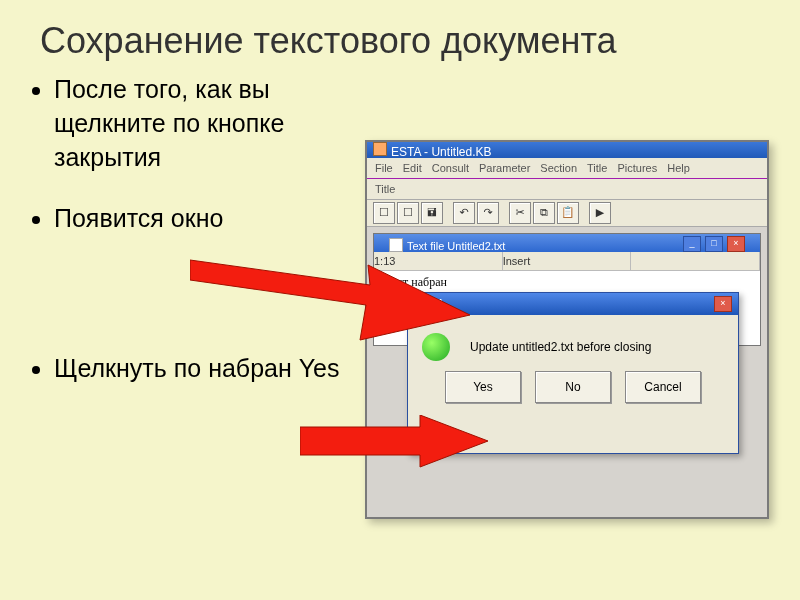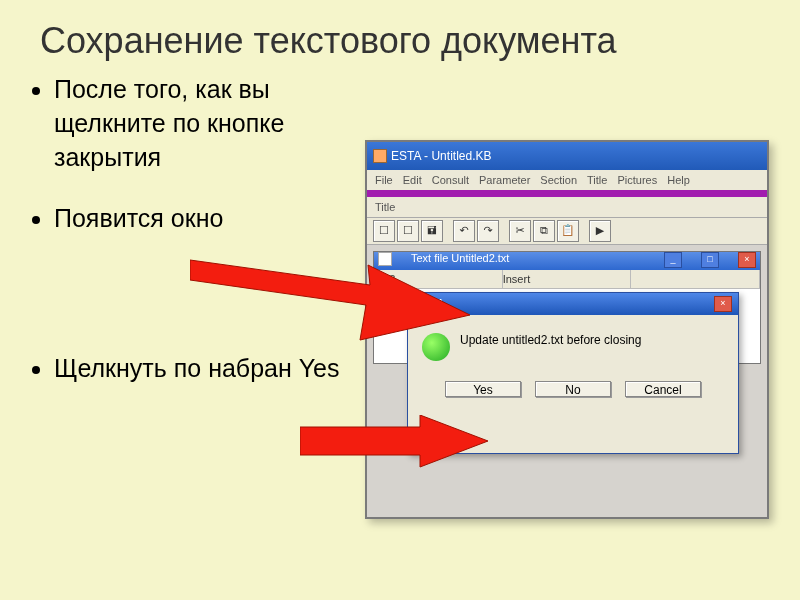--- a/index.html
+++ b/index.html
@@ -5,42 +5,42 @@
   html,body{margin:0;padding:0;width:800px;height:600px;background:#f5f5cb;font-family:Arial,sans-serif;overflow:hidden}
   .slide{width:800px;height:600px;position:relative;box-sizing:border-box}
   .title{font-size:36px;color:#333;padding:18px 40px 10px;line-height:1.25}
   .content{display:flex;padding:0 30px}
   .bullets{width:325px;font-size:25px;color:#000;line-height:1.35}
   .bullets ul{margin:0;padding-left:24px}
   .bullets li{margin-bottom:28px}
   .bullets .spacer{height:60px;list-style:none}
   .shot{position:absolute;left:365px;top:140px;width:400px;height:375px;border:2px solid #7a7a7a;box-shadow:4px 4px 8px rgba(0,0,0,.25);background:#d6d3ce}
   
-  .app-titlebar{height:28px;background:linear-gradient(#3b77d8,#215ab8);color:#fff;font-size:12px;line-height:20px;padding:0 6px;display:flex;align-items:center;gap:4px}
+  .app-titlebar{height:16px;background:linear-gradient(#3b77d8,#215ab8);color:#fff;font-size:12px;line-height:20px;padding:0 6px;display:flex;align-items:flex-start;gap:4px}
   .app-titlebar .t-icon{width:12px;height:12px;background:#fa6;border:1px solid #963}
-  .menubar{height:20px;background:#ece9d8;font-size:11px;color:#555;display:flex;gap:10px;padding:0 8px;align-items:center;border-bottom:7px solid #a21caf}
+  .menubar{height:20px;background:#ece9d8;font-size:11px;color:#555;display:flex;gap:10px;padding:0 8px;align-items:center;border-bottom:1px solid #a21caf}
   .toolbar{height:26px;background:#ece9d8;border-bottom:1px solid #aaa;display:flex;align-items:center;gap:2px;padding:0 6px}
   .tbtn{width:20px;height:20px;border:1px solid #888;background:#f3f1e6;box-shadow:inset 1px 1px 0 #fff;font-size:11px;text-align:center;line-height:18px;color:#333}
   .tsep{width:6px}
   .inner-window{margin:6px;border:1px solid #777;background:#fff;position:relative}
-  .inner-tb{height:18px;background:linear-gradient(#5a8ee6,#2e68cf);color:#fff;font-size:11px;display:flex;align-items:flex-start;padding:0 4px;gap:19px}
+  .inner-tb{height:18px;background:linear-gradient(#5a8ee6,#2e68cf);color:#fff;font-size:11px;display:flex;align-items:flex-end;padding:0 15px;gap:4px}
   .inner-tb .spacer{flex:1}
   .winbtn{width:16px;height:14px;background:#4f7fe0;border:1px solid #2a4fa0;color:#fff;font-size:9px;text-align:center;line-height:12px}
   .winbtn.close{background:#e05b4a;border-color:#a03020}
   .inner-status{height:18px;border-bottom:1px solid #bbb;background:#ece9d8;display:flex;font-size:11px;color:#333}
   .inner-status .cell{flex:1;border-right:1px solid #bbb;line-height:18px}
   .inner-body{height:66px;background:#fff;padding:4px 6px;font-size:12px;font-family:"Times New Roman",serif;color:#000}
   
   .dialog{position:absolute;left:40px;top:150px;width:330px;height:160px;border:1px solid #2a4fa0;background:#ece9d8;box-shadow:3px 3px 6px rgba(0,0,0,.3)}
   .dlg-tb{height:22px;background:linear-gradient(#4f87e8,#1e56b8);color:#fff;font-size:12px;display:flex;align-items:center;padding:0 6px}
   .dlg-tb .spacer{flex:1}
-  .dlg-body{padding:18px 14px 20px;font-size:12px;color:#000;display:flex;align-items:flex-start;gap:10px}
+  .dlg-body{padding:18px 14px 10px;font-size:12px;color:#000;display:flex;align-items:center;gap:20px}
   .dlg-icon{width:28px;height:28px;border-radius:50%;background:radial-gradient(circle at 35% 35%,#9f6,#2a2);position:relative}
   .dlg-buttons{display:flex;gap:14px;justify-content:center;padding:0 0 14px}
-  .dbtn{width:76px;height:16px;border:1px solid #888;background:#f3f1e6;box-shadow:inset 1px 1px 0 #fff,1px 1px 0 #999;font-size:12px;cursor:pointer}
+  .dbtn{width:76px;height:32px;border:1px solid #888;background:#f3f1e6;box-shadow:inset 1px 1px 0 #fff,1px 1px 0 #999;font-size:12px;cursor:pointer}
   
   .arrow{position:absolute;pointer-events:none}
 </style>
 </head>
 <body>
 
 <div class="slide">
   <div class="title">Сохранение текстового документа</div>
 
   <div class="content">

